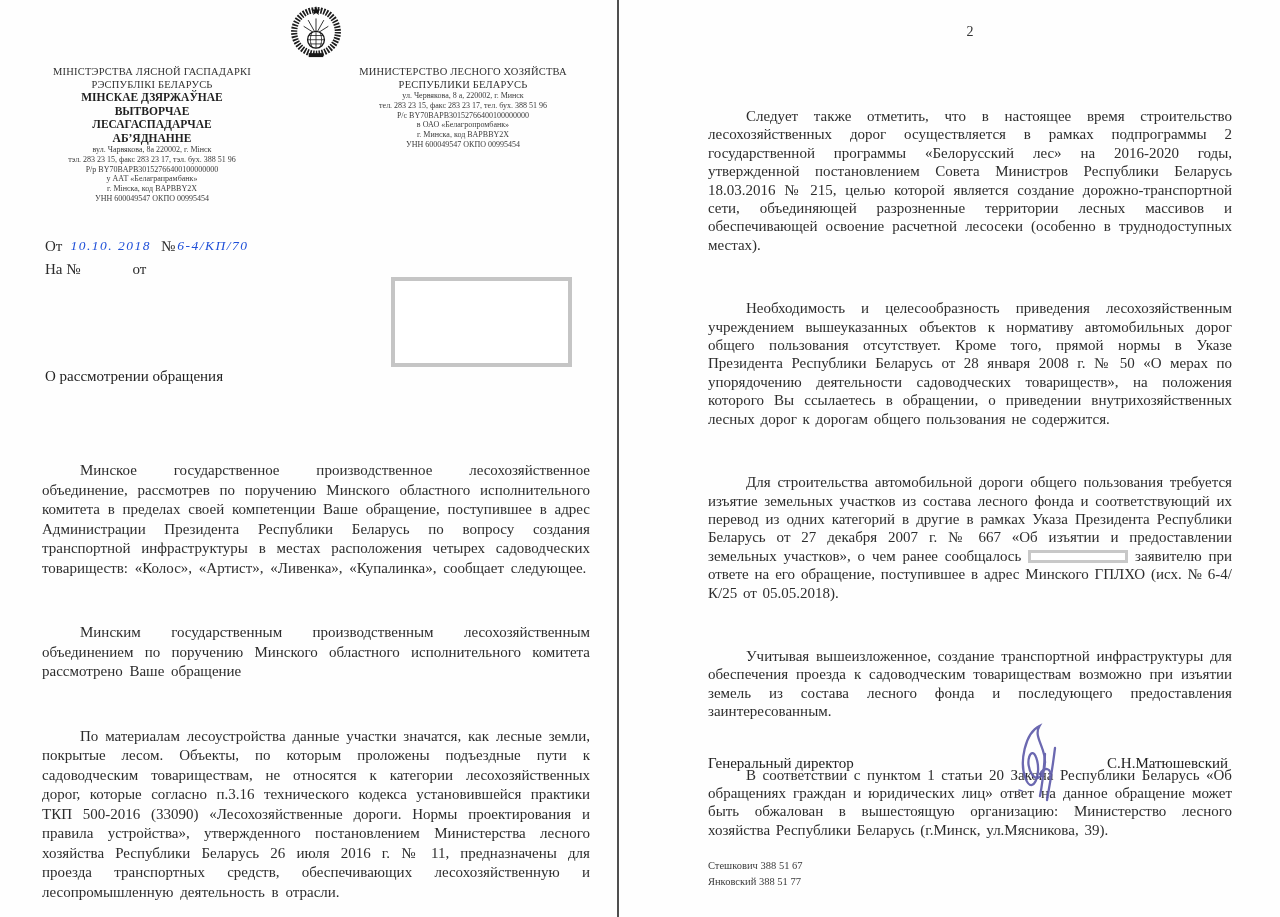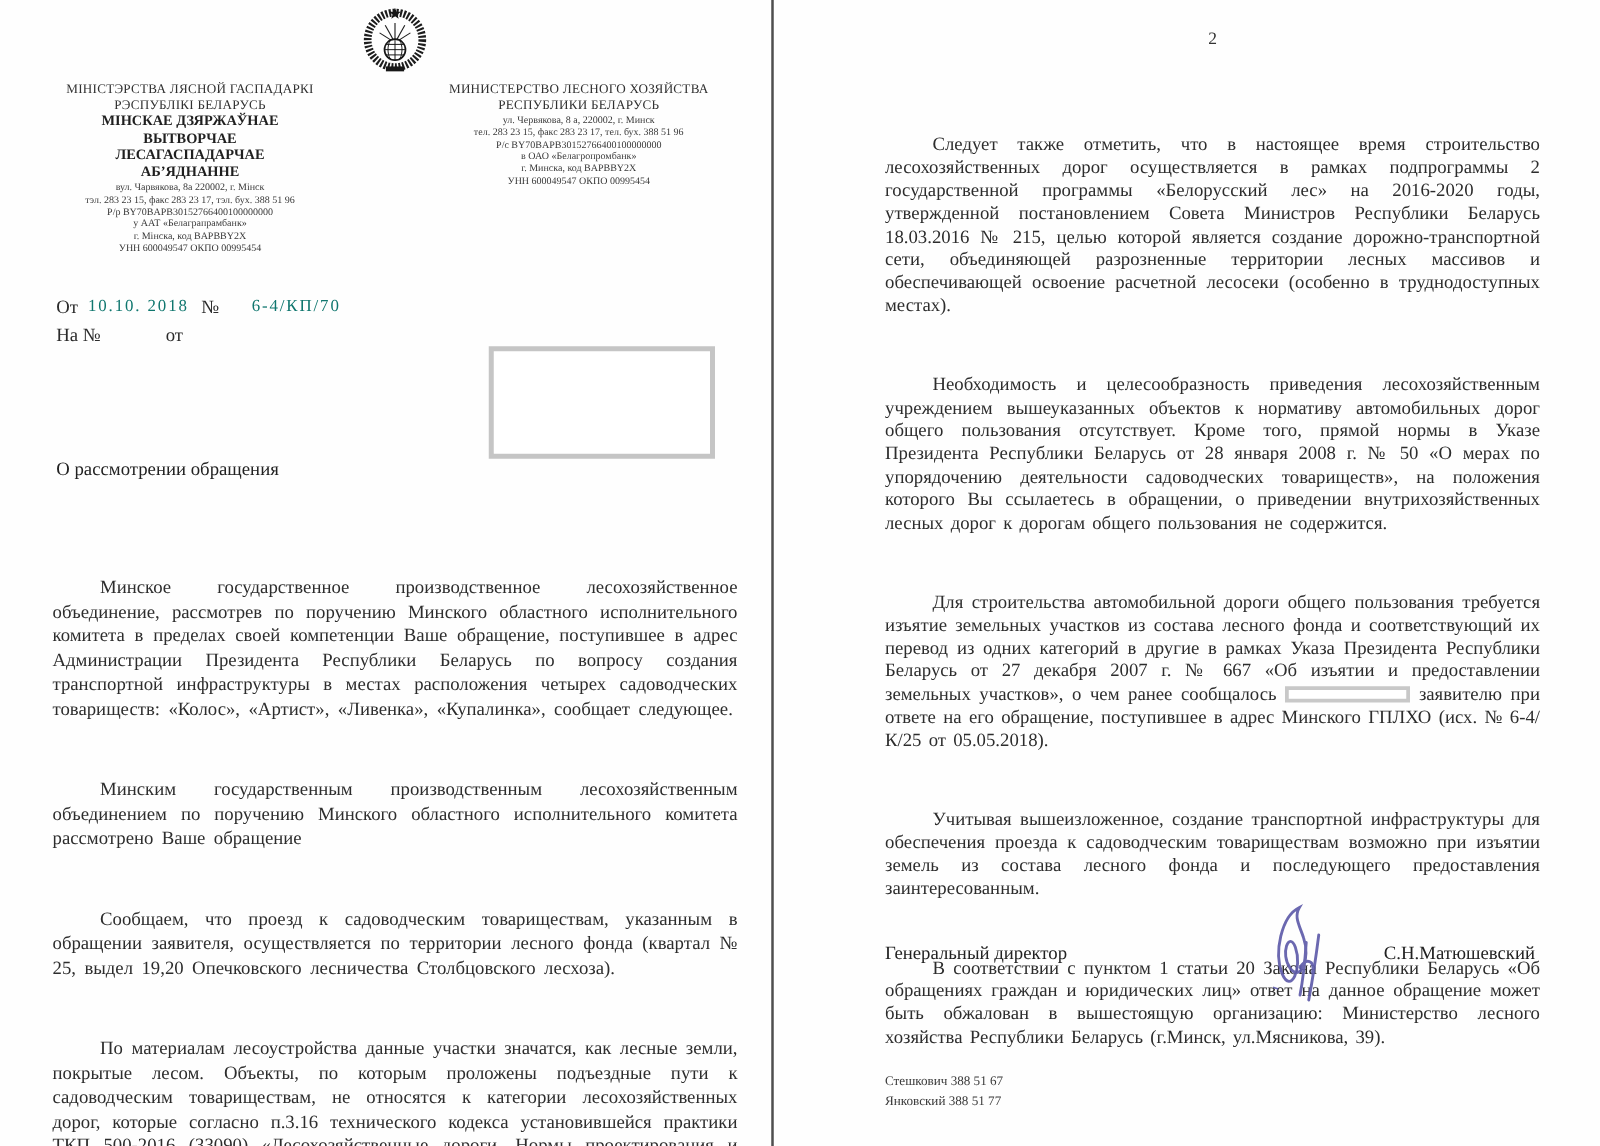--- a/index.html
+++ b/index.html
@@ -16,23 +16,23 @@
   .emblem { position:absolute; left:287px; top:5px; width:58px; height:56px; }
   .hcol { position:absolute; top:66px; text-align:center; }
   #hcol-by { left:48px; width:208px; }
   #hcol-ru { left:343px; width:240px; }
   .ministry { font-size:10.5px; line-height:12.5px; letter-spacing:.2px; color:#303030; }
   .orgname { font-weight:bold; font-size:11.5px; line-height:13.5px; color:#1f1f1f; }
   .details { font-size:8px; line-height:9.8px; color:#3a3a3a; }
 
   
   .refline { position:absolute; left:45px; top:238px; font-size:15px; color:#2b2b2b; white-space:nowrap; }
-  .hw { color:#0f766e; letter-spacing:1.5px; font-size:13.5px; position:relative; top:-1px; }
+  .hw { font-style:italic; color:#1d4ed8; letter-spacing:1.5px; font-size:13.5px; position:relative; top:-1px; }
   .hw-date { margin:0 10px 0 8px; }
-  .hw-num { margin-left:26px; }
+  .hw-num { margin-left:2px; }
   .online { position:absolute; left:45px; top:261px; font-size:15px; }
   .online .ot { margin-left:52px; }
 
   .redact-box { position:absolute; left:391px; top:277px; width:181px; height:90px;
     border:4px solid #c5c5c5; background:#ffffff; }
 
   .subject { position:absolute; left:45px; top:368px; font-size:15px; color:#222; }
 
   
   .body1 { position:absolute; left:42px; top:416px; width:548px; }
@@ -121,21 +121,20 @@
       <span>На №</span><span class="ot">от</span>
     </div>
 
     <div class="redact-box"></div>
 
     <div class="subject">О рассмотрении обращения</div>
 
     <div class="body1">
       <p>Минское государственное производственное лесохозяйственное объединение, рассмотрев по поручению Минского областного исполнительного комитета в пределах своей компетенции Ваше обращение, поступившее в адрес Администрации Президента Республики Беларусь по вопросу создания транспортной инфраструктуры в местах расположения четырех садоводческих товариществ: «Колос», «Артист», «Ливенка», «Купалинка», сообщает следующее.</p>
       <p>Минским государственным производственным лесохозяйственным объединением по поручению Минского областного исполнительного комитета рассмотрено Ваше обращение</p>
-      <p>Сообщаем, что проезд к садоводческим товариществам, указанным в обращении заявителя, осуществляется по территории лесного фонда (квартал № 25, выдел 19,20 Опечковского лесничества Столбцовского лесхоза).</p>
       <p>По материалам лесоустройства данные участки значатся, как лесные земли, покрытые лесом. Объекты, по которым проложены подъездные пути к садоводческим товариществам, не относятся к категории лесохозяйственных дорог, которые согласно п.3.16 технического кодекса установившейся практики ТКП 500-2016 (33090) «Лесохозяйственные дороги. Нормы проектирования и правила устройства», утвержденного постановлением Министерства лесного хозяйства Республики Беларусь 26 июля 2016 г. № 11, предназначены для проезда транспортных средств, обеспечивающих лесохозяйственную и лесопромышленную деятельность в отрасли.</p>
     </div>
   </div>
 
   <div class="divider"></div>
 
   <div class="page" id="page2">
 
     <div class="pagenum">2</div>
 

